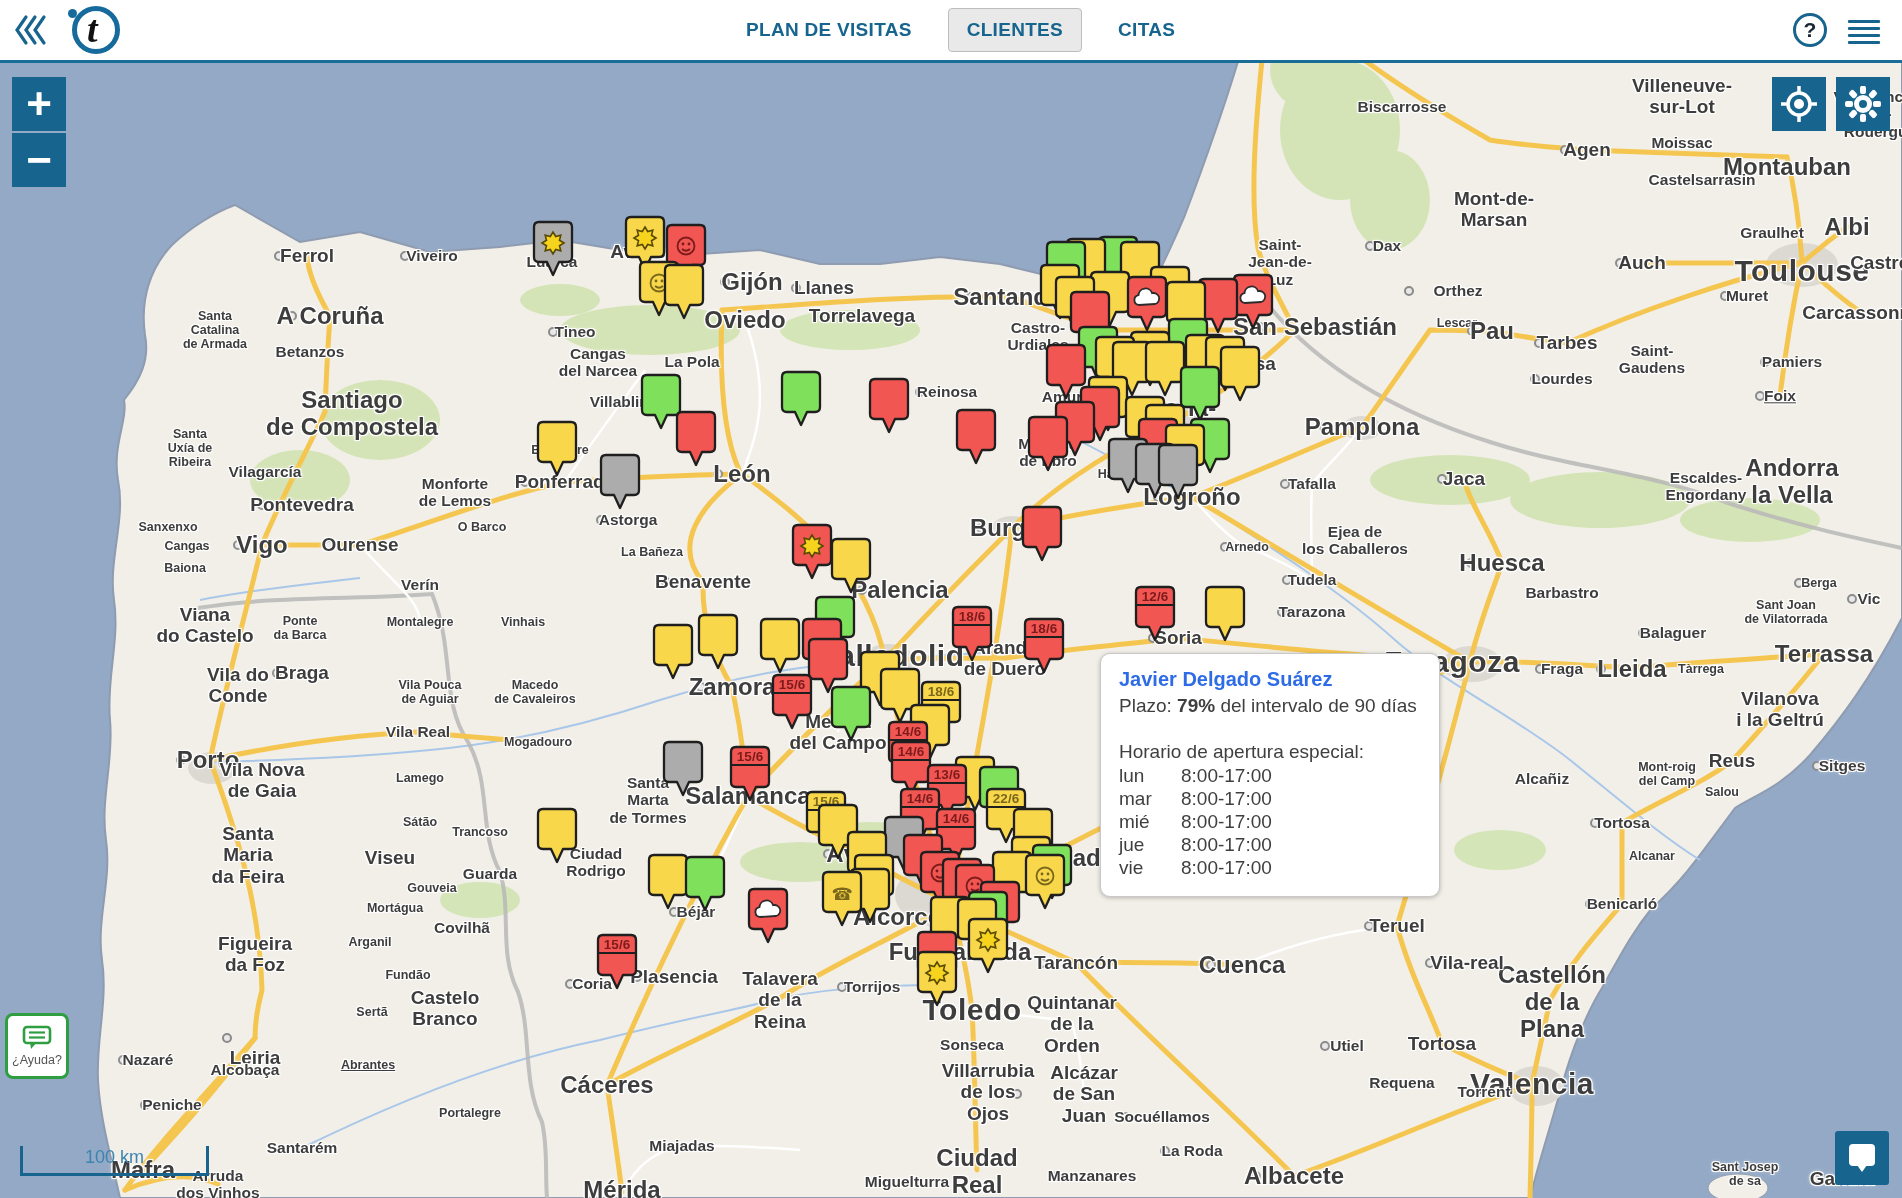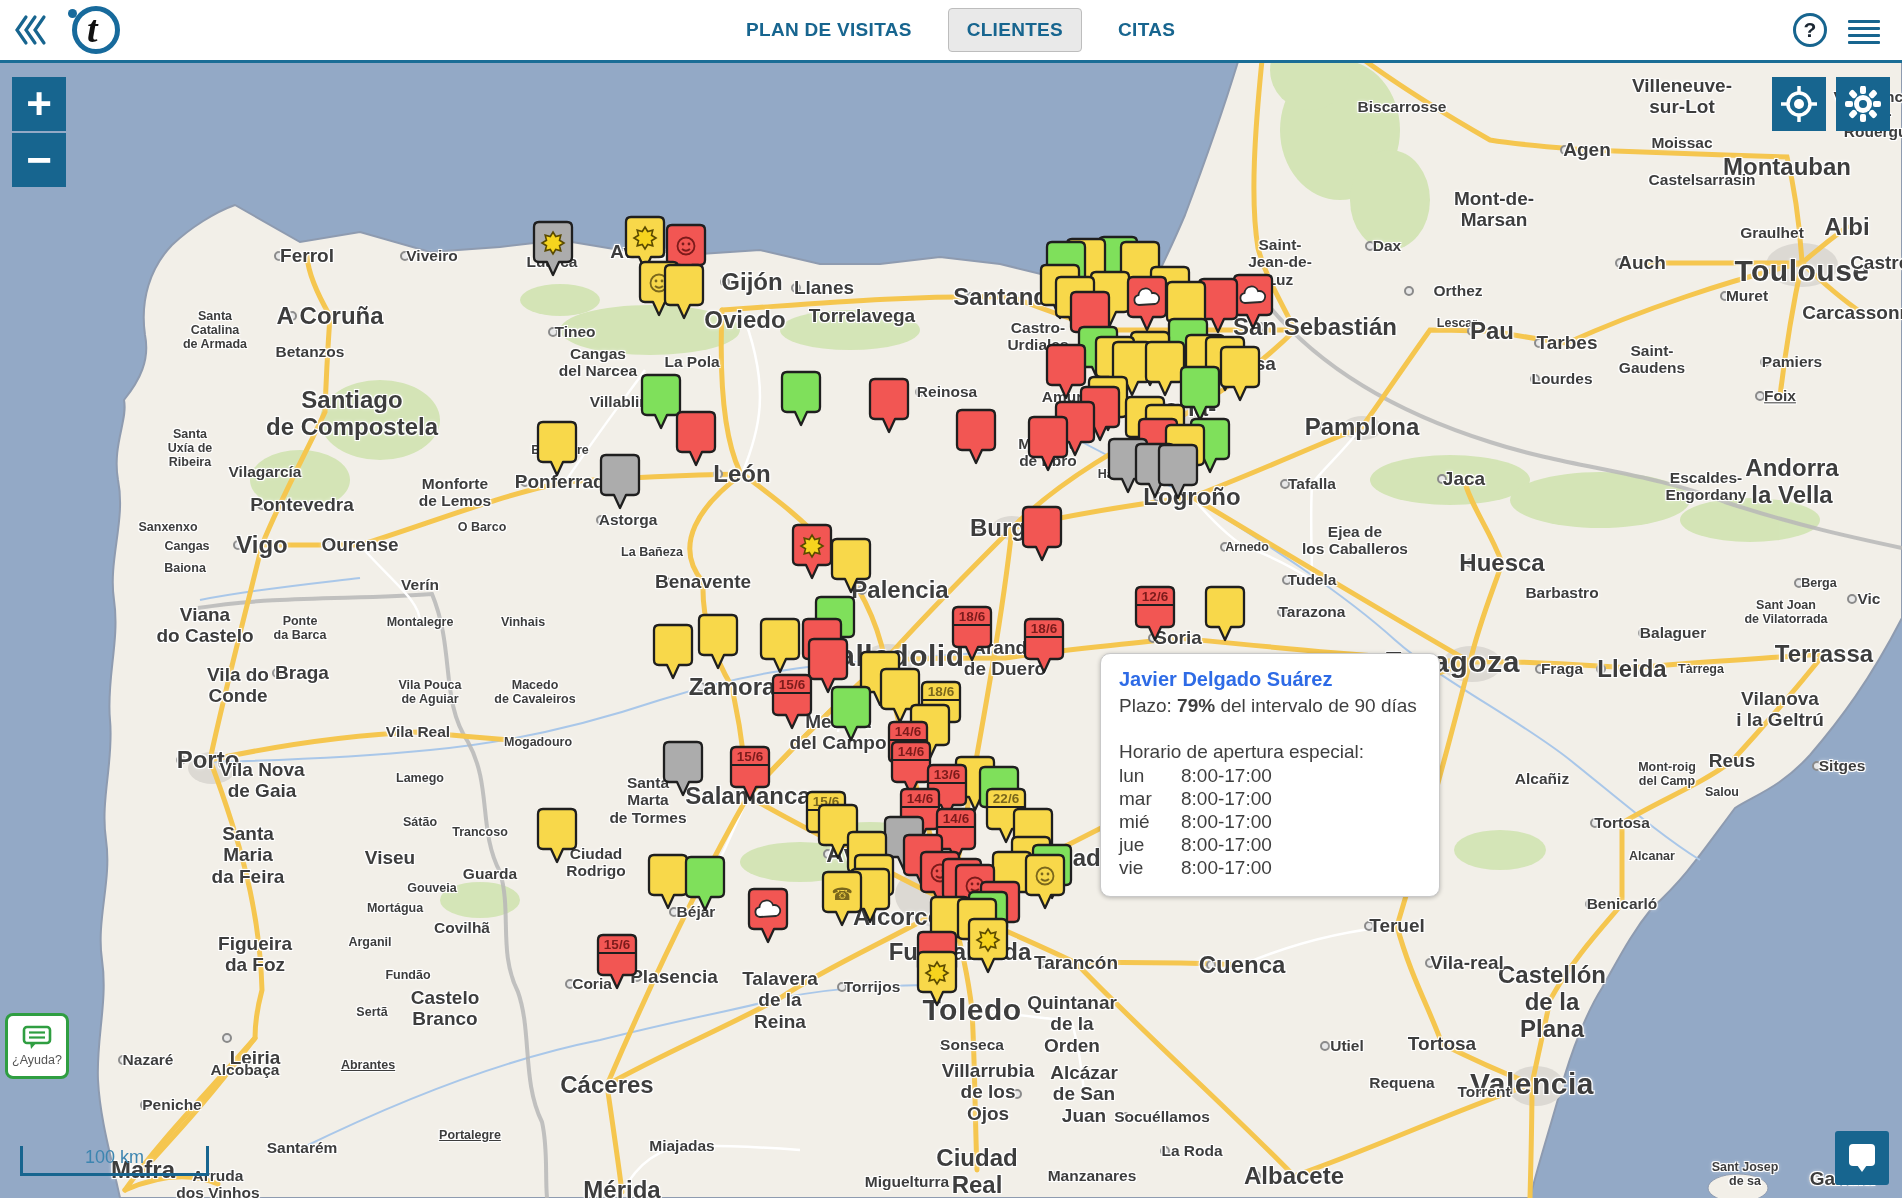--- a/index.html
+++ b/index.html
@@ -263,21 +263,21 @@
       <div class="maplabel s1" style="left: 372px; top: 949px;">Sertã</div>
       <div class="maplabel s3" style="left: 445px; top: 945px;">Castelo
 Branco</div>
       <div class="maplabel s2" style="left: 245px; top: 1007px;">Alcobaça</div>
       <div class="towndot" style="left: 123px; top: 997px;"></div>
       <div class="maplabel s2" style="left: 148px; top: 997px;">Nazaré</div>
       <div class="towndot" style="left: 144.5px; top: 1042px;"></div>
       <div class="maplabel s2" style="left: 172px; top: 1042px;">Peniche</div>
       <div class="maplabel s2" style="left: 302px; top: 1085px;">Santarém</div>
       <div class="maplabel s1" style="left: 368px; top: 1002px; text-decoration: underline;">Abrantes</div>
-      <div class="maplabel s1" style="left: 470px; top: 1072px; text-decoration: underline;">Portalegre</div>
+      <div class="maplabel s1" style="left: 470px; top: 1050px;">Portalegre</div>
       <div class="maplabel s4" style="left: 143px; top: 1107px;">Mafra</div>
       <div class="maplabel s2" style="left: 218px; top: 1121px;">Arruda
 dos Vinhos</div>
       <div class="maplabel s2" style="left: 682px; top: 1083px;">Miajadas</div>
       <div class="maplabel s4" style="left: 622px; top: 1127px;">Mérida</div>
       <div class="maplabel s4" style="left: 607px; top: 1022px;">Cáceres</div>
       <div class="towndot" style="left: 970.5px; top: 234px;"></div>
       <div class="maplabel s4" style="left: 1012px; top: 234px;">Santander</div>
       <div class="towndot" style="left: 724.5px; top: 219px;"></div>
       <div class="maplabel s4" style="left: 752px; top: 219px;">Gijón</div>

